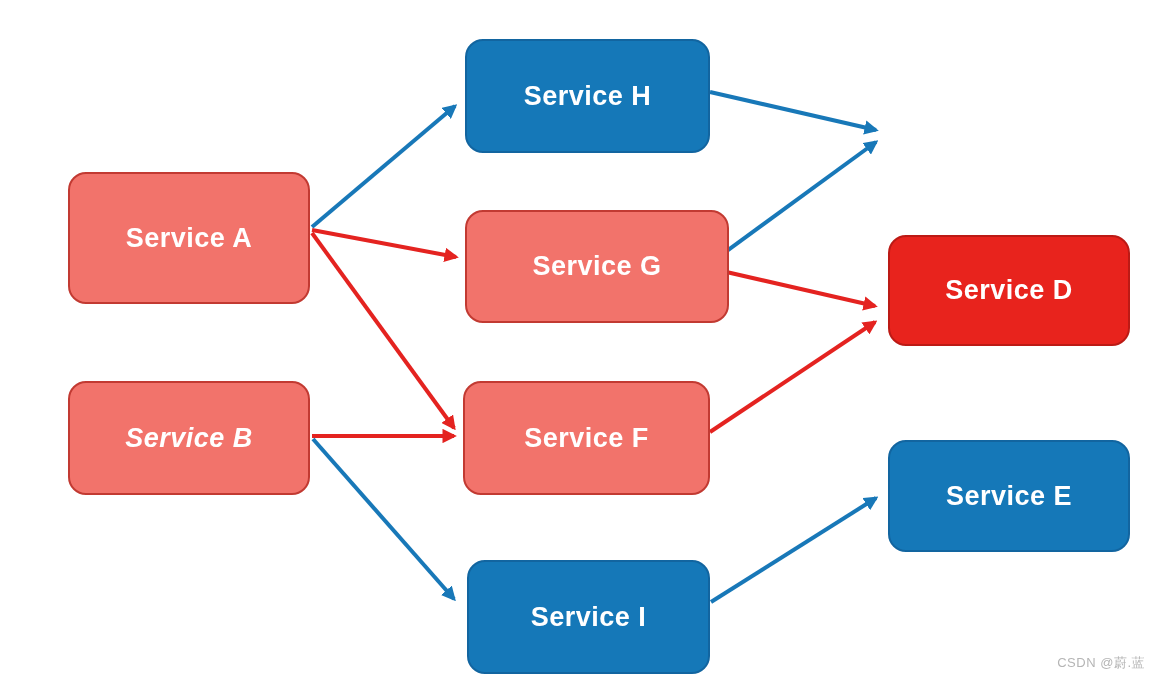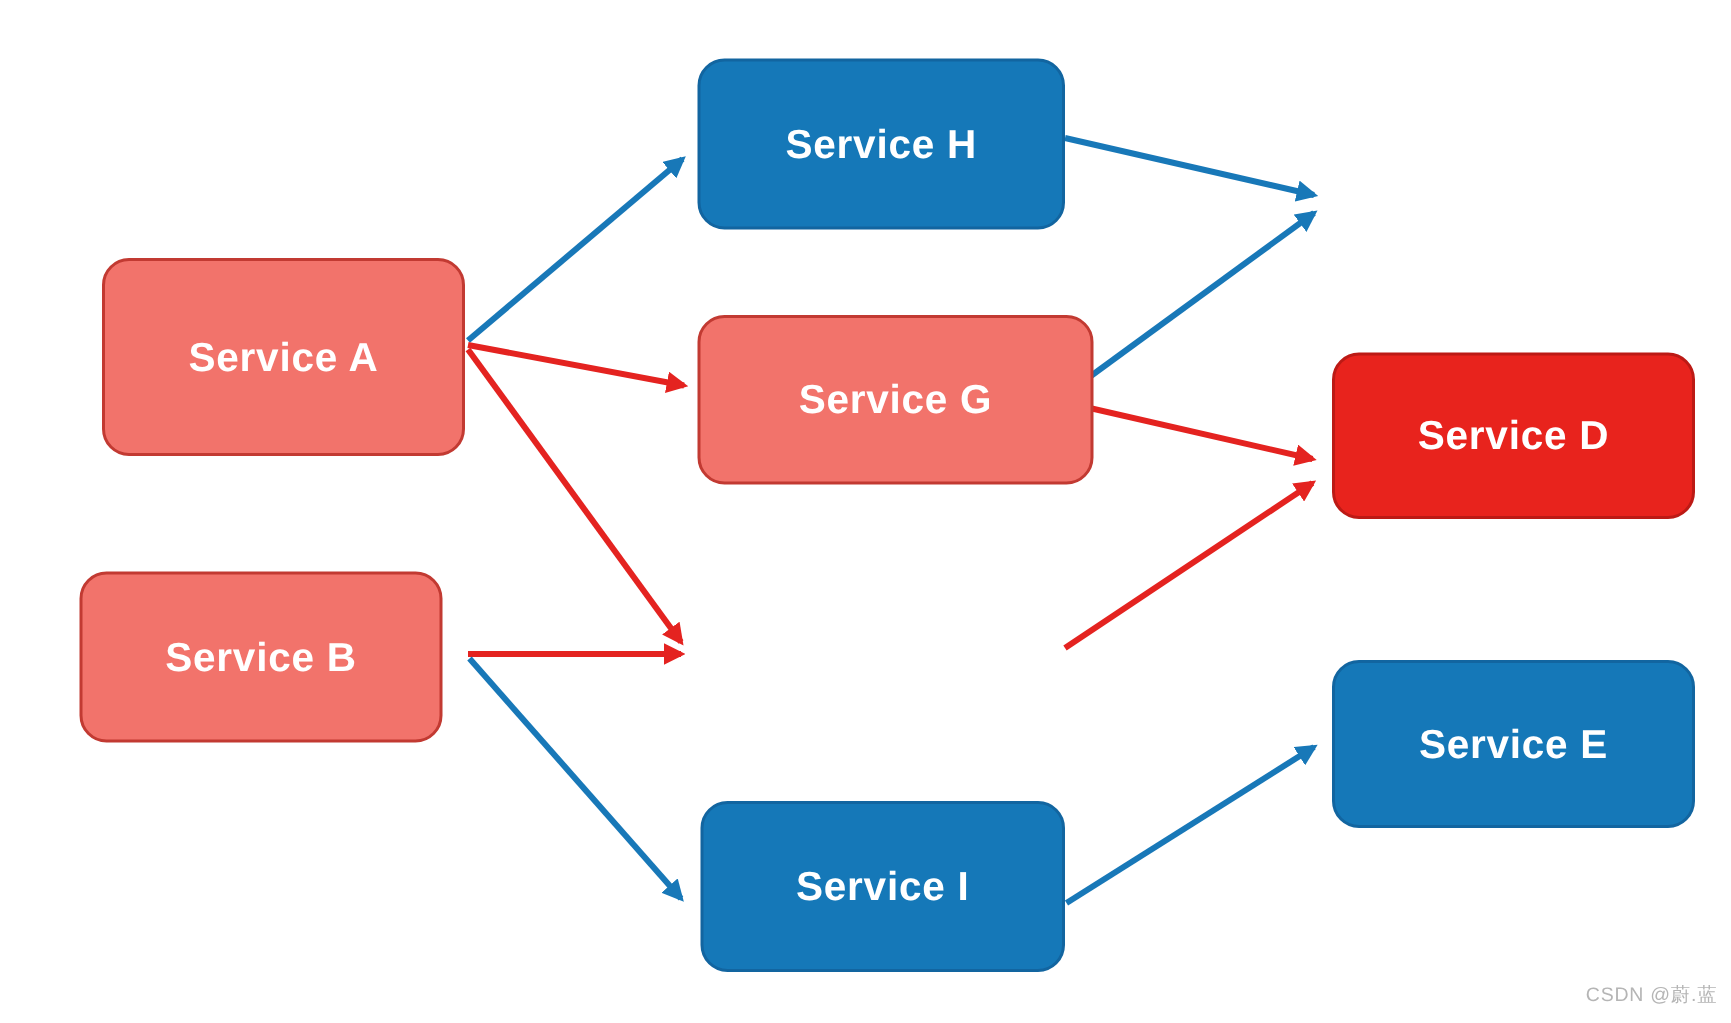--- a/index.html
+++ b/index.html
@@ -79,34 +79,37 @@
     <line x1="709" y1="264" x2="876" y2="142" stroke="#1878B8" stroke-width="4" marker-end="url(#arrow-blue)"></line>
     <line x1="709" y1="268" x2="875" y2="306" stroke="#E42320" stroke-width="4" marker-end="url(#arrow-red)"></line>
     <line x1="710" y1="432" x2="875" y2="322" stroke="#E42320" stroke-width="4" marker-end="url(#arrow-red)"></line>
     <line x1="711" y1="602" x2="876" y2="498" stroke="#1878B8" stroke-width="4" marker-end="url(#arrow-blue)"></line>
   </svg>
 
   <div class="node salmon" style="left:68px; top:172px; width:242px; height:132px;">
     <span>Service A</span>
   </div>
 
-  <div class="node salmon" style="left:53px; top:381px; width:242px; height:114px;">
+  <div class="node salmon" style="left:68px; top:381px; width:242px; height:114px;font-style:italic;">
     <span>Service B</span>
   </div>
 
   <div class="node blue" style="left:465px; top:39px; width:245px; height:114px;">
     <span>Service H</span>
   </div>
 
   <div class="node salmon" style="left:465px; top:210px; width:264px; height:113px;">
     <span>Service G</span>
   </div>
 
+  <div class="node salmon" style="left:463px; top:381px; width:247px; height:114px;">
+    <span>Service F</span>
+  </div>
 
-  <div class="node blue" style="left:467px; top:534px; width:243px; height:114px;">
+  <div class="node blue" style="left:467px; top:560px; width:243px; height:114px;">
     <span>Service I</span>
   </div>
 
 
   <div class="node red" style="left:888px; top:235px; width:242px; height:111px;">
     <span>Service D</span>
   </div>
 
   <div class="node blue" style="left:888px; top:440px; width:242px; height:112px;text-align:right;">
     <span>Service E</span>

